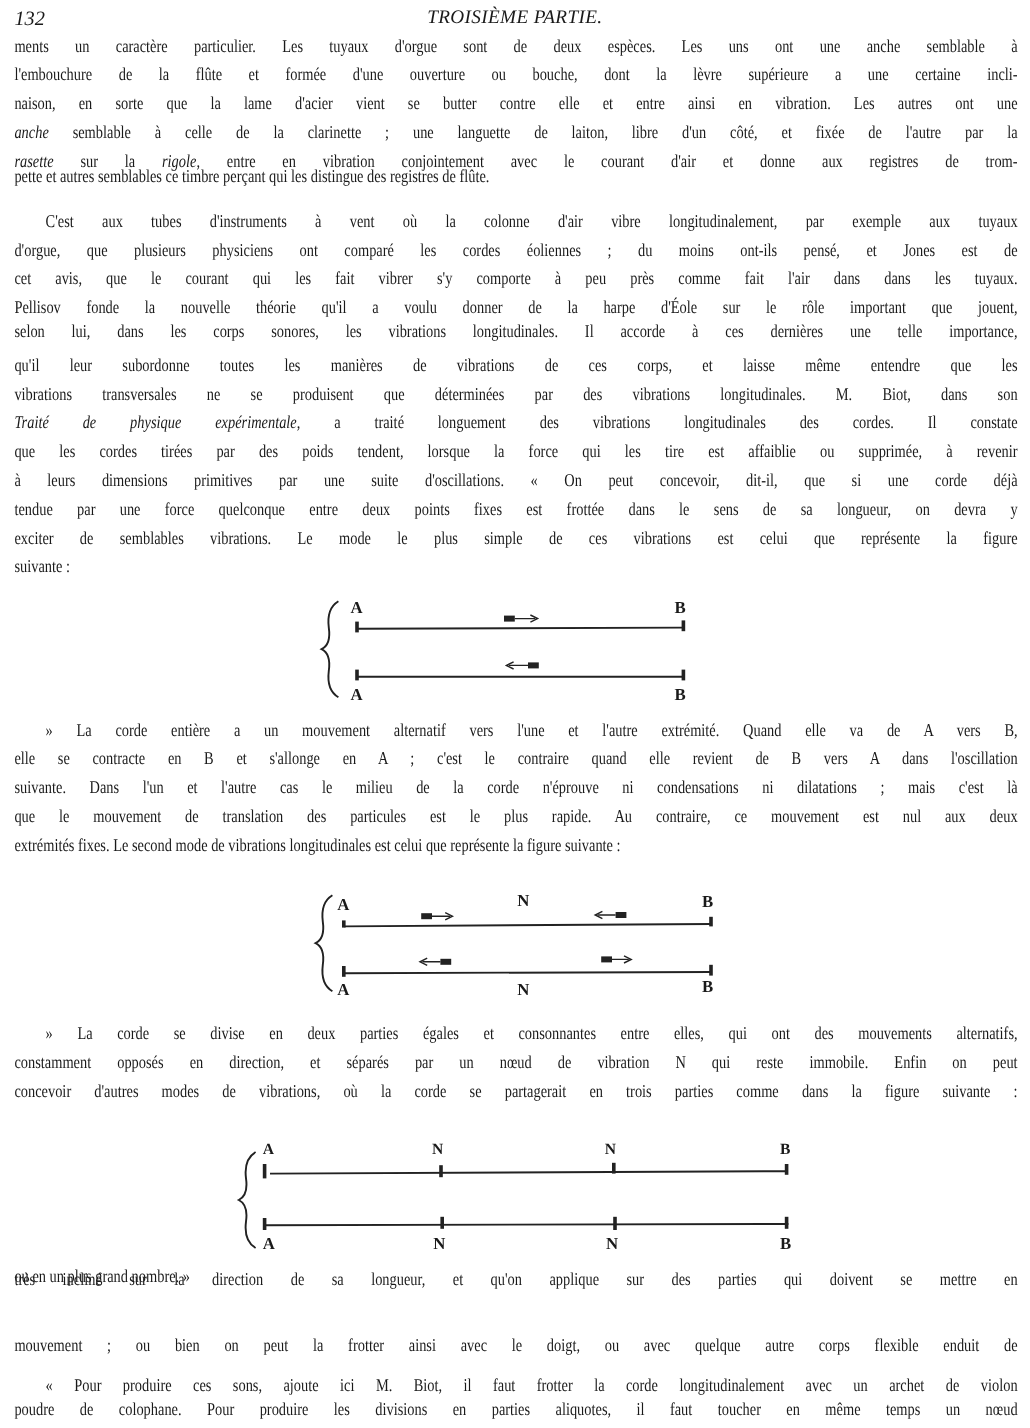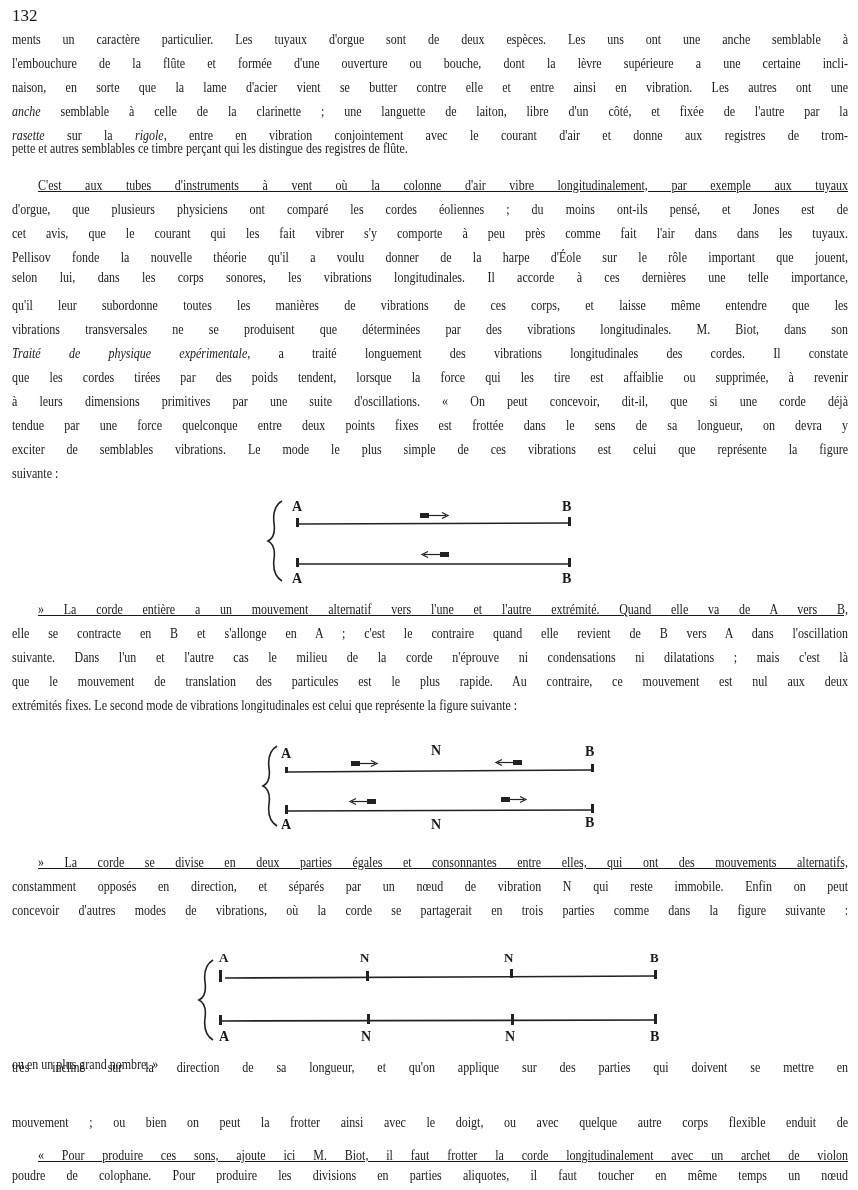--- a/index.html
+++ b/index.html
@@ -1,35 +1,36 @@
 <!DOCTYPE html>
 <html><head>
 <meta charset="utf-8">
 <style>
   html, body { margin:0; padding:0; background:#ffffff; }
   body { width:858px; height:1190px; position:relative; overflow:hidden;
          font-family:"Liberation Serif", serif; color:#1a1a1a; }
-  .hdr { position:absolute; top:4px; left:0; width:735px; height:22px; }
+  .hdr { position:absolute; top:4px; left:0; width:735px; height:22px;font-style:italic; }
   .pnum { position:absolute; left:12px; top:2px; font-size:17px; }
   .rhead { position:absolute; left:0; width:858px; text-align:center; top:2px;
            font-size:16px; letter-spacing:0.3px; }
   .line { position:absolute; left:12px; width:836px; height:24px; font-size:15px;
           line-height:24px; white-space:nowrap; text-align:justify; text-align-last:justify;
           transform-origin:left center; }
   .line.last { text-align-last:left; }
-  .line.ind { left:38px; width:810px;text-decoration:underline; }
+  .line.ind { left:38px; width:810px; }
   .fit { display:block; width:100%; }
   i { font-style:italic; }
   svg text { font-family:"Liberation Serif", serif; font-weight:bold; fill:#1a1a1a; }
 </style>
 </head>
 <body>
 
 <div class="hdr">
   <span class="pnum">132</span>
+  <span class="rhead">TROISIÈME PARTIE.</span>
 </div>
 
 <div>
   <div class="line" style="top:27px">
       <span class="fit" style="display: block; width: 1045px; transform: scaleX(0.8); transform-origin: left center;">ments un caractère particulier. Les tuyaux d'orgue sont de deux espèces. Les uns ont une anche semblable à</span>
     </div>
   <div class="line" style="top:51px">
       <span class="fit" style="display: block; width: 1045px; transform: scaleX(0.8); transform-origin: left center;">l'embouchure de la flûte et formée d'une ouverture ou bouche, dont la lèvre supérieure a une certaine incli-</span>
     </div>
   <div class="line" style="top:75px">

